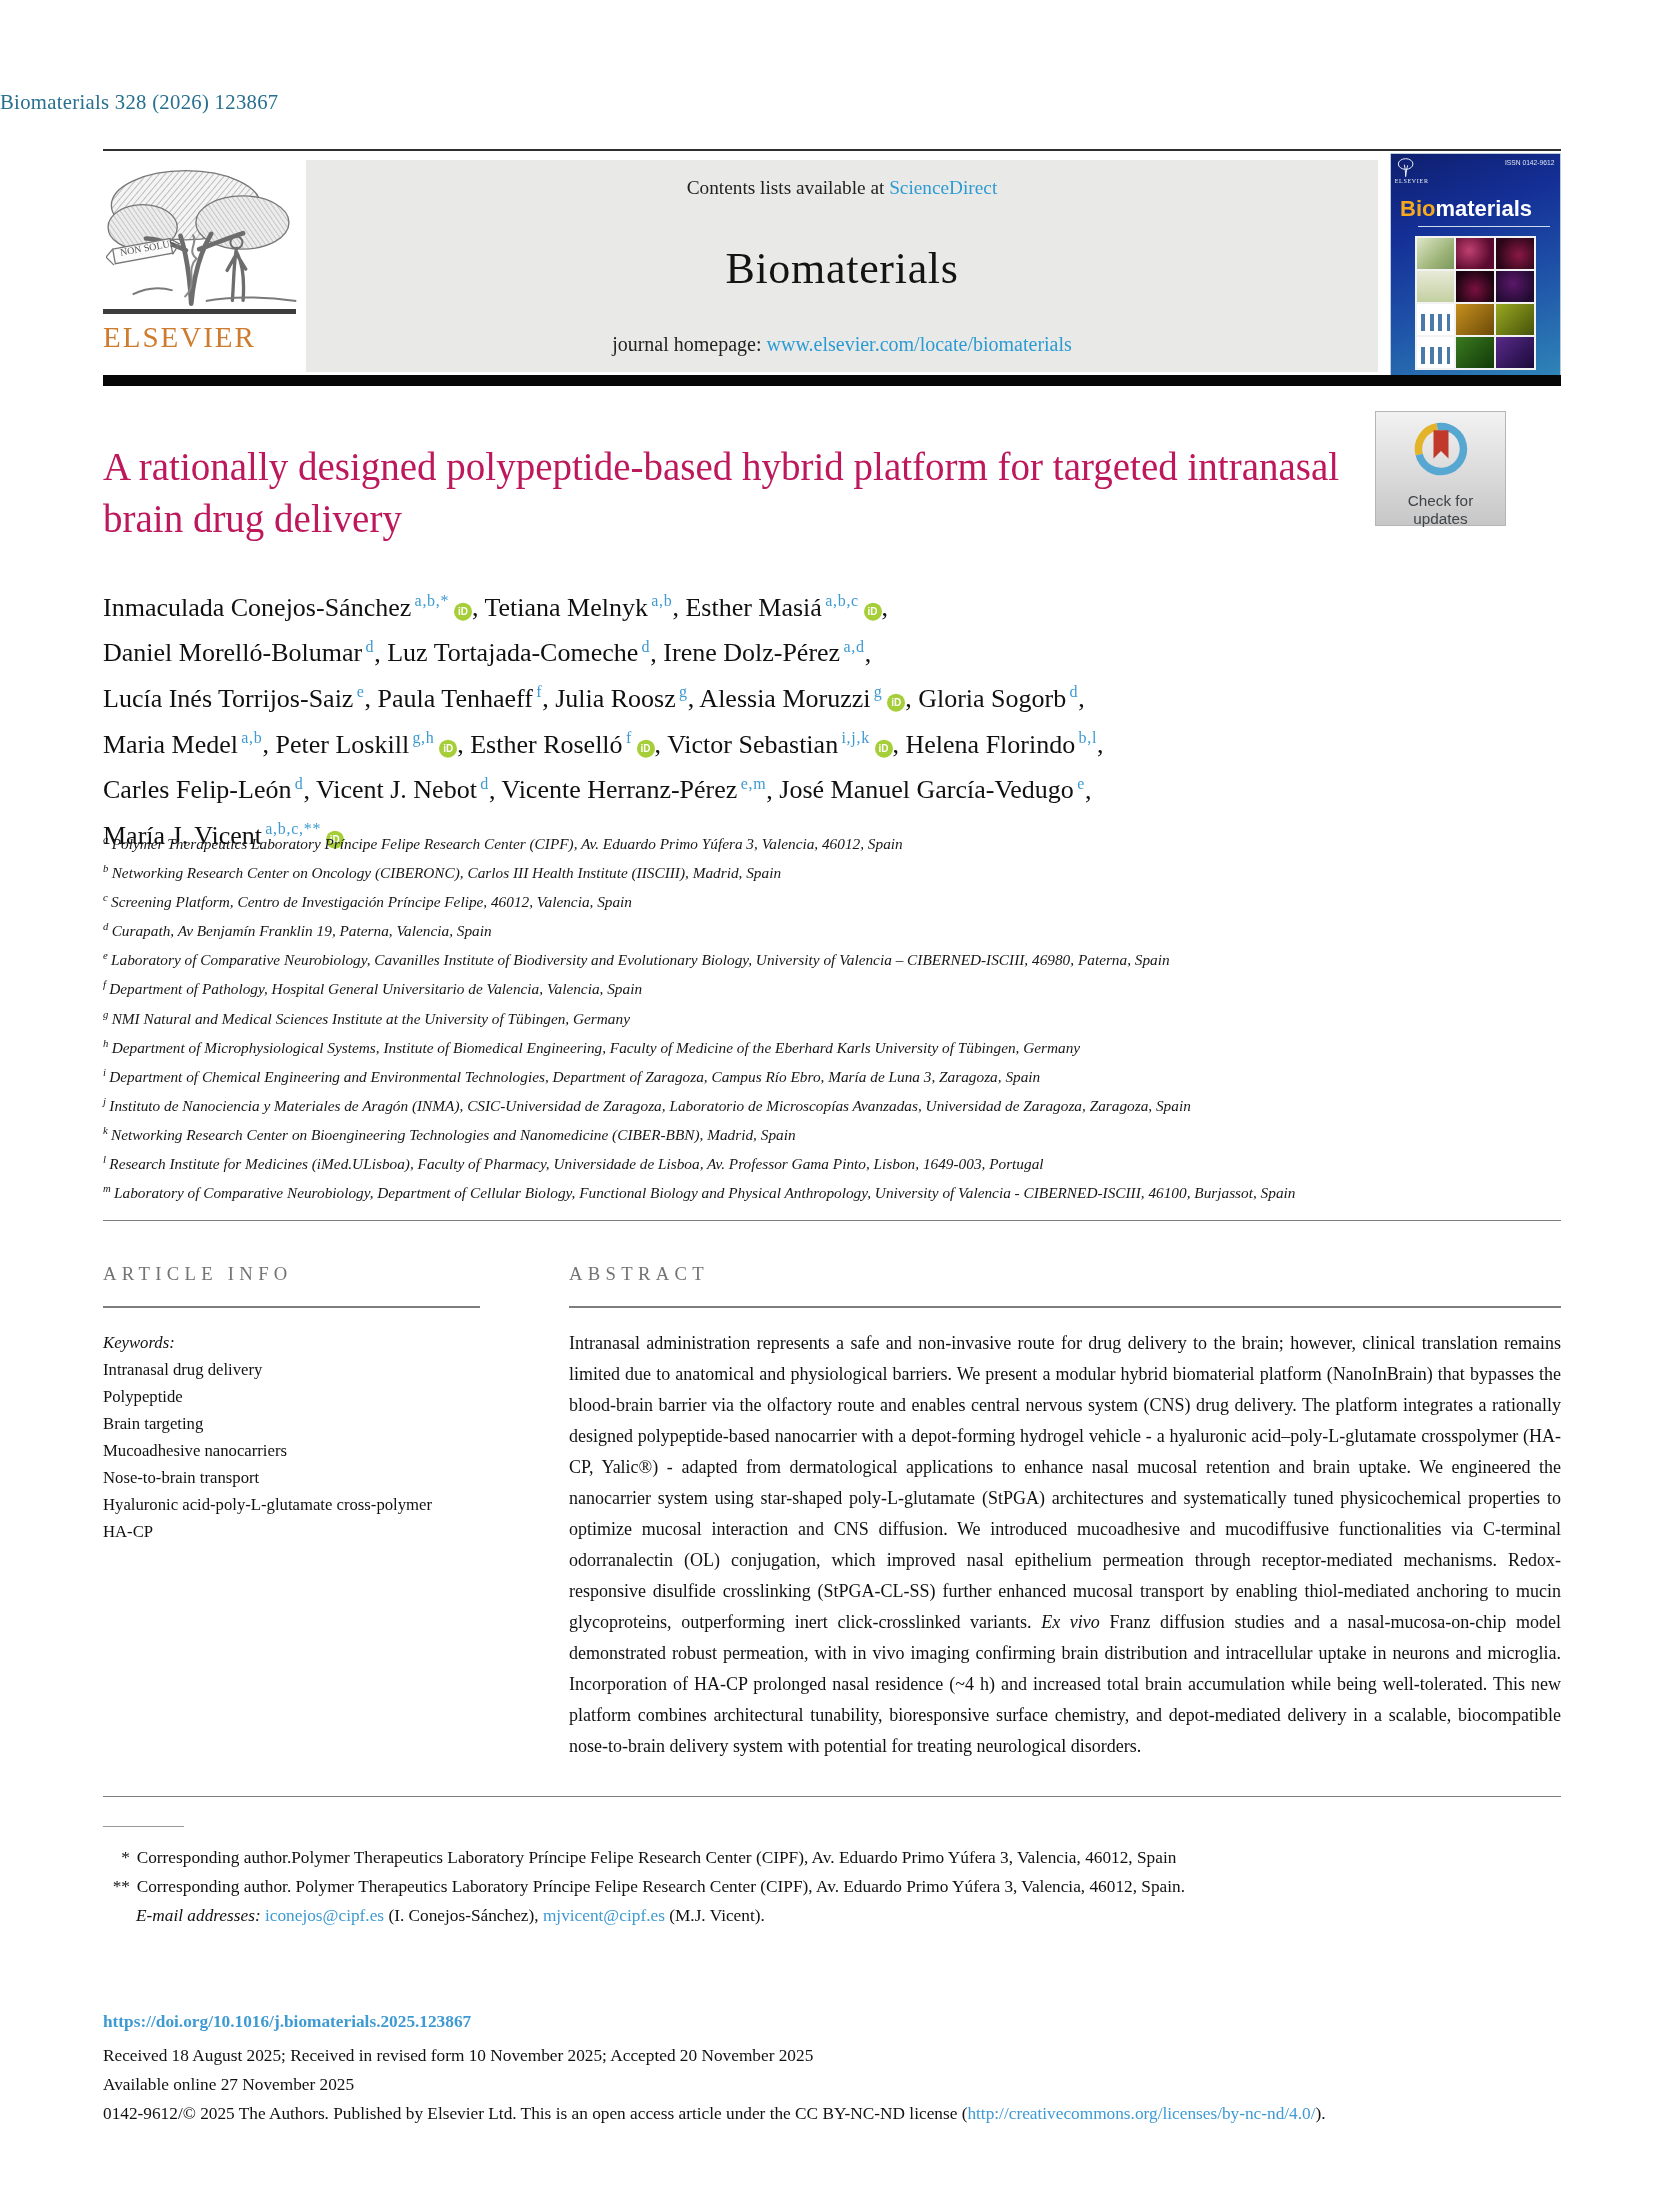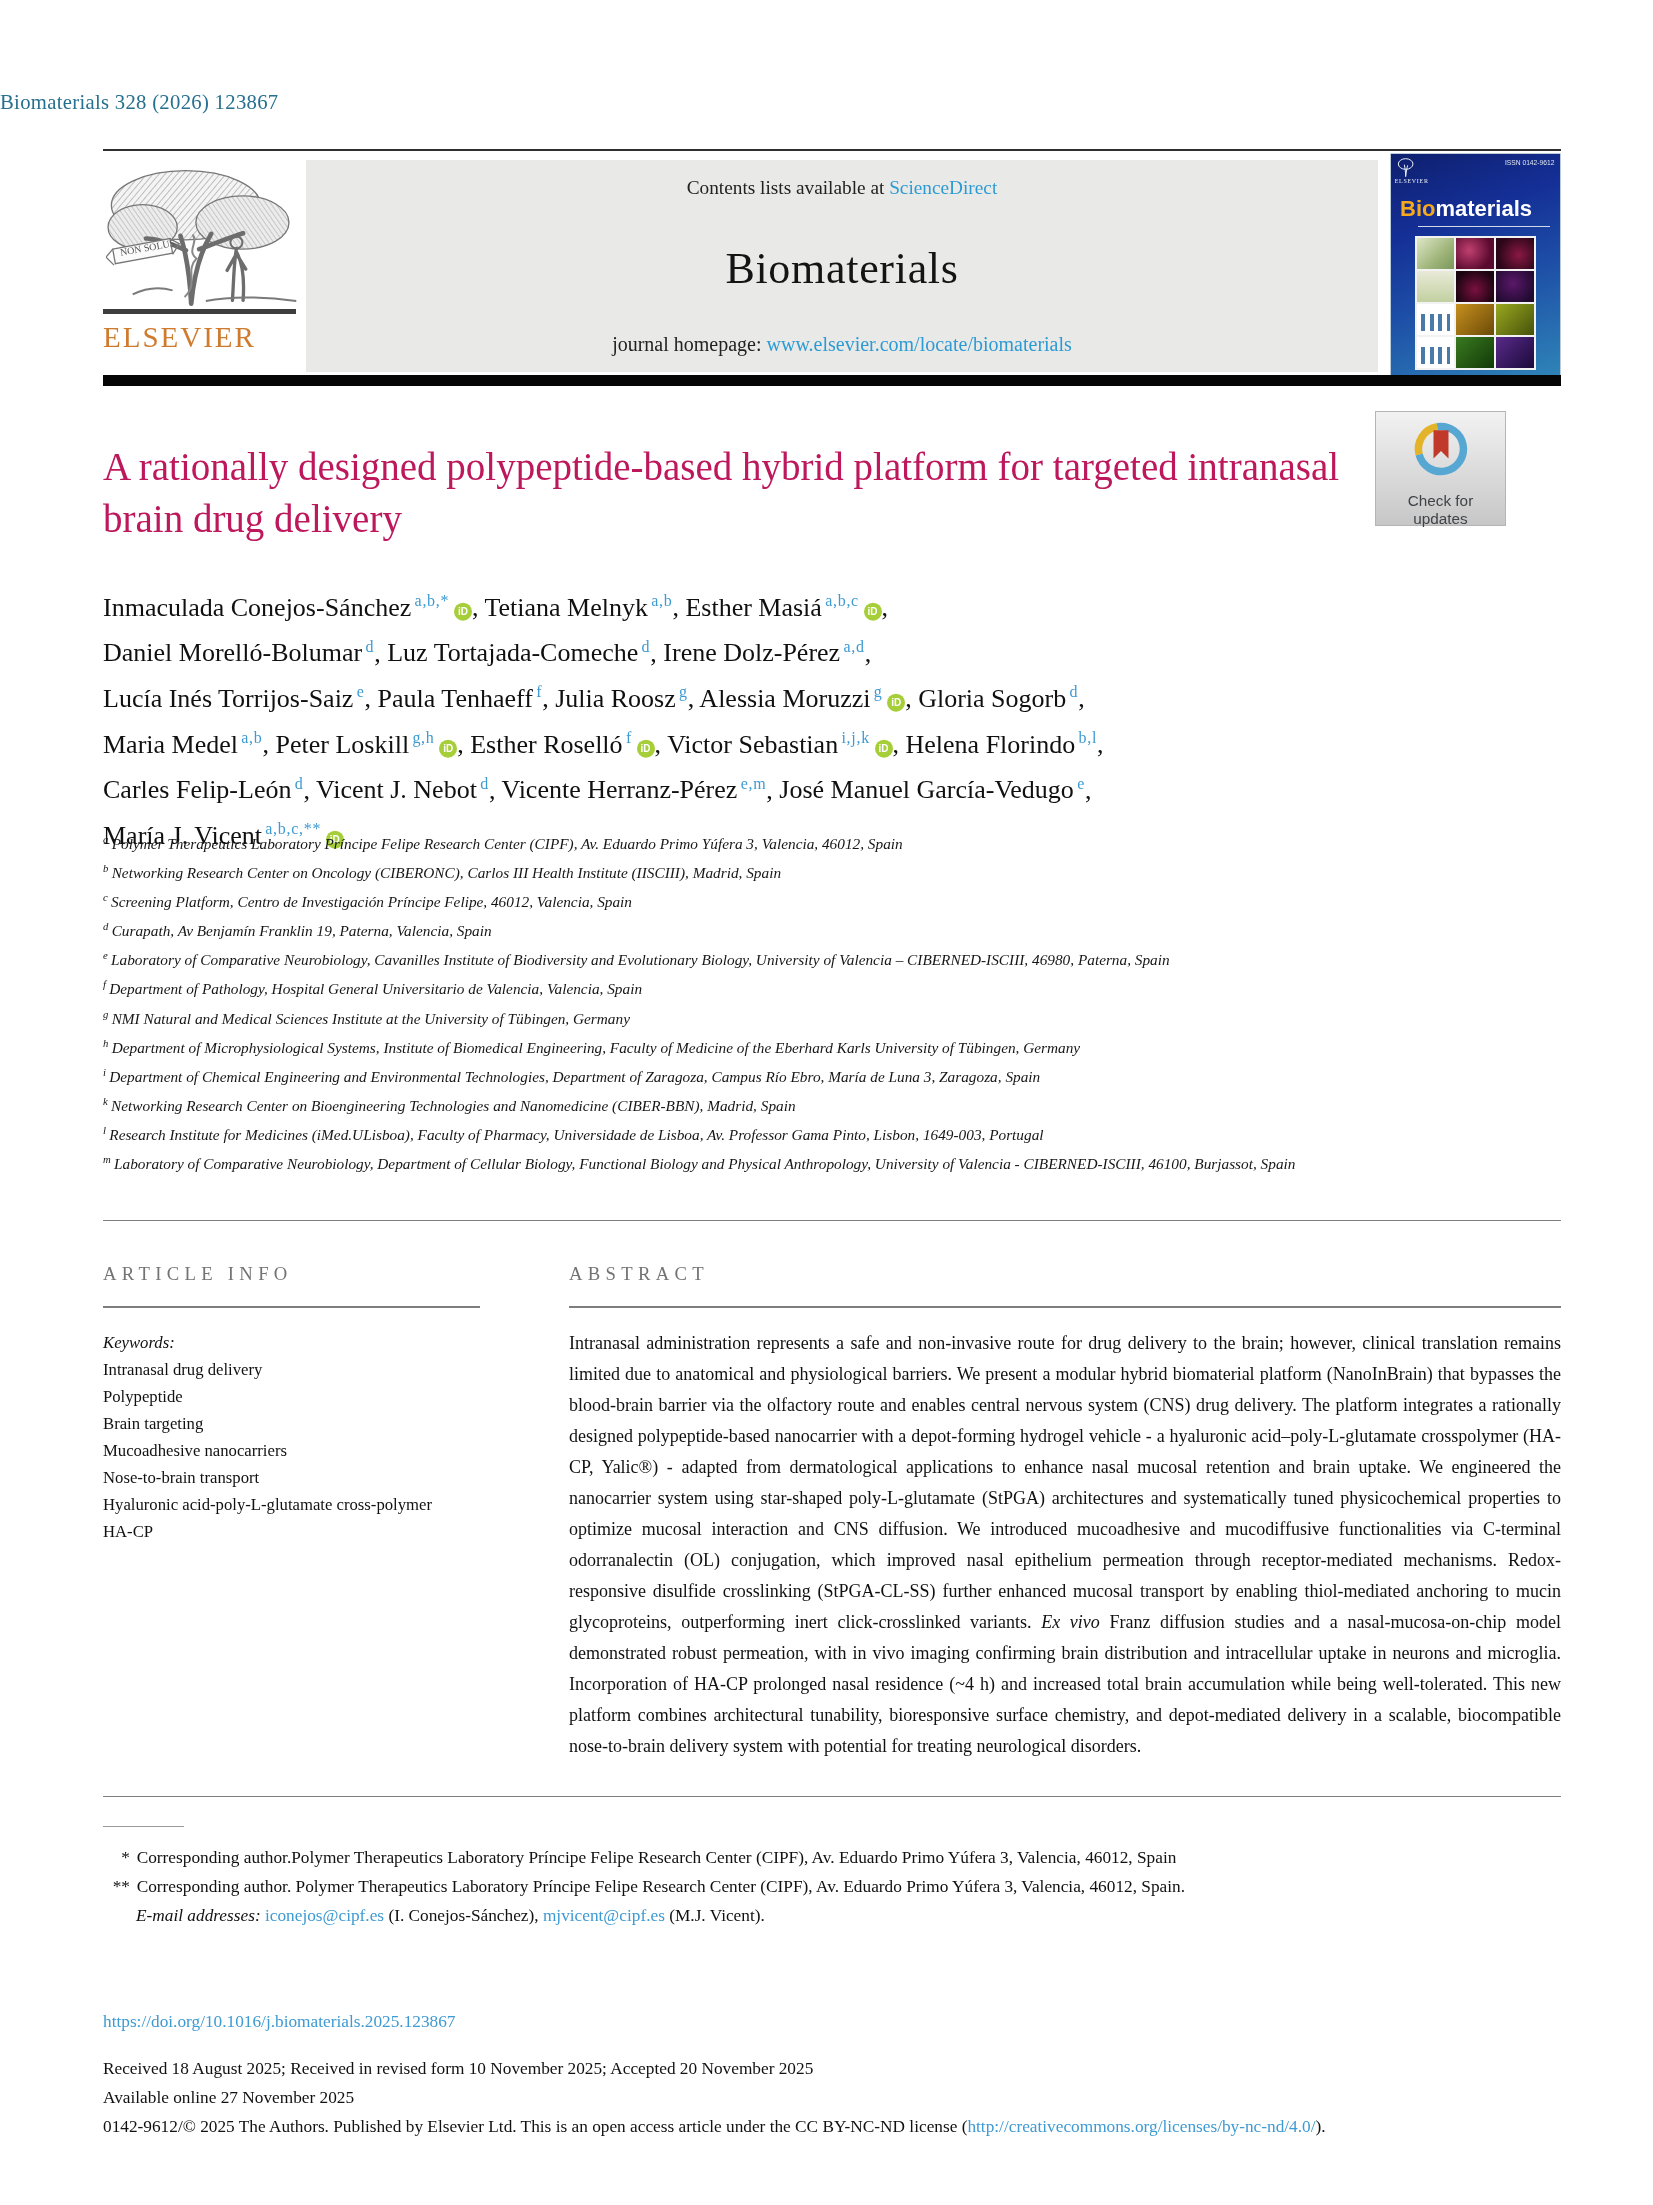--- a/index.html
+++ b/index.html
@@ -106,21 +106,21 @@
   .footnotes { top:1826px; left:103px; width:1458px; font-size:17.3px; line-height:29px; }
   .fn-rule { width:81px; height:1.3px; background:#999; margin-bottom:16px; }
   .fn { display:flex; }
   .fn .marker { min-width:27px; text-align:right; margin-right:6.7px; }
   .fn-email { margin-left:33px; }
   .fn-email a { color:#3e9ad2; text-decoration:none; }
 
   
   .pub-info { top:2007px; left:103px; width:1458px; font-size:17.3px; line-height:29px; }
   .pub-info a { color:#3e9ad2; text-decoration:none; overflow-wrap:anywhere; }
-  .doi-line { margin-bottom:18px; }
+  .doi-line { margin-bottom:5px;font-weight:bold; }
 </style>
 </head>
 <body>
 
 <div>
 
   <div class="abs citation">Biomaterials 328 (2026) 123867</div>
 
   <div class="abs top-rule"></div>
 
@@ -221,20 +221,21 @@
   <div class="abs affiliations" id="affiliations">
       <div class="aff"><sup>a</sup><span>Polymer Therapeutics Laboratory Príncipe Felipe Research Center (CIPF), Av. Eduardo Primo Yúfera 3, Valencia, 46012, Spain</span></div>
       <div class="aff"><sup>b</sup><span>Networking Research Center on Oncology (CIBERONC), Carlos III Health Institute (IISCIII), Madrid, Spain</span></div>
       <div class="aff"><sup>c</sup><span>Screening Platform, Centro de Investigación Príncipe Felipe, 46012, Valencia, Spain</span></div>
       <div class="aff"><sup>d</sup><span>Curapath, Av Benjamín Franklin 19, Paterna, Valencia, Spain</span></div>
       <div class="aff"><sup>e</sup><span>Laboratory of Comparative Neurobiology, Cavanilles Institute of Biodiversity and Evolutionary Biology, University of Valencia – CIBERNED-ISCIII, 46980, Paterna, Spain</span></div>
       <div class="aff"><sup>f</sup><span>Department of Pathology, Hospital General Universitario de Valencia, Valencia, Spain</span></div>
       <div class="aff"><sup>g</sup><span>NMI Natural and Medical Sciences Institute at the University of Tübingen, Germany</span></div>
       <div class="aff"><sup>h</sup><span>Department of Microphysiological Systems, Institute of Biomedical Engineering, Faculty of Medicine of the Eberhard Karls University of Tübingen, Germany</span></div>
       <div class="aff"><sup>i</sup><span>Department of Chemical Engineering and Environmental Technologies, Department of Zaragoza, Campus Río Ebro, María de Luna 3, Zaragoza, Spain</span></div>
+      <div class="aff"><sup>j</sup><span>Instituto de Nanociencia y Materiales de Aragón (INMA), CSIC-Universidad de Zaragoza, Laboratorio de Microscopías Avanzadas, Universidad de Zaragoza, Zaragoza, Spain</span></div>
       <div class="aff"><sup>k</sup><span>Networking Research Center on Bioengineering Technologies and Nanomedicine (CIBER-BBN), Madrid, Spain</span></div>
       <div class="aff"><sup>l</sup><span>Research Institute for Medicines (iMed.ULisboa), Faculty of Pharmacy, Universidade de Lisboa, Av. Professor Gama Pinto, Lisbon, 1649-003, Portugal</span></div>
       <div class="aff"><sup>m</sup><span>Laboratory of Comparative Neurobiology, Department of Cellular Biology, Functional Biology and Physical Anthropology, University of Valencia - CIBERNED-ISCIII, 46100, Burjassot, Spain</span></div>
     </div>
 
   <div class="abs mid-rule"></div>
 
   <div class="abs left-col">
     <div class="section-head">ARTICLE INFO</div>
     <div class="col-rule"></div>

